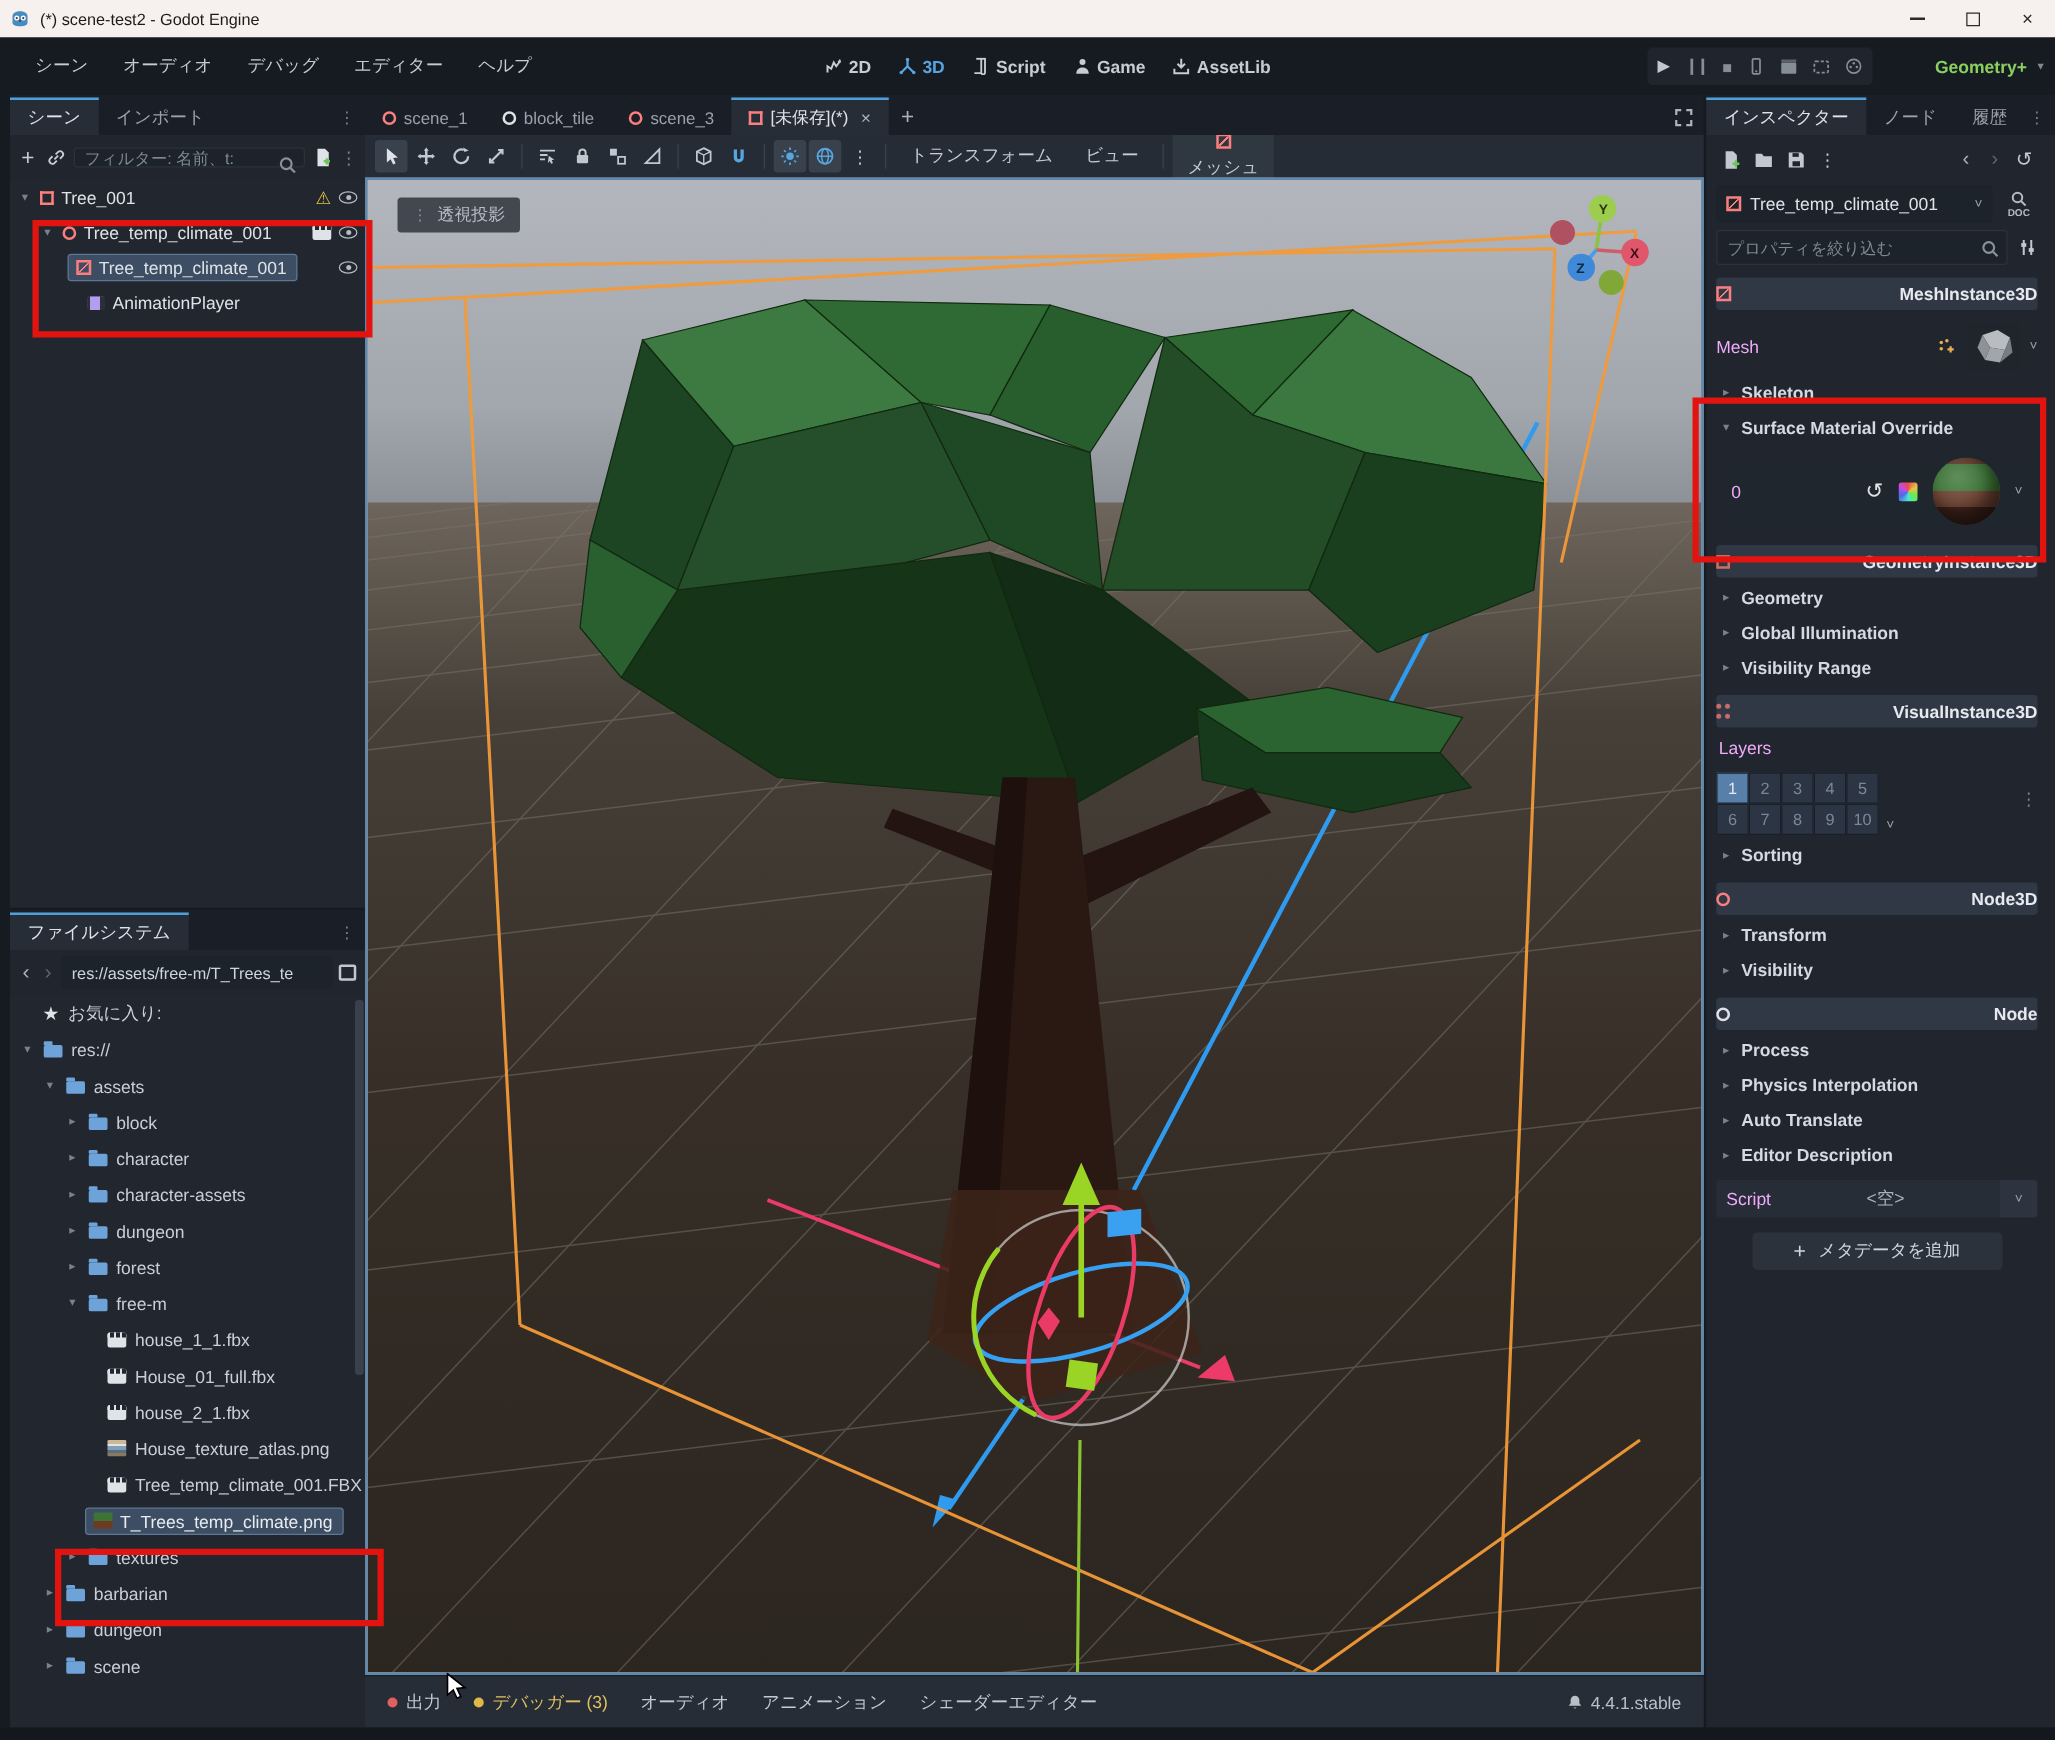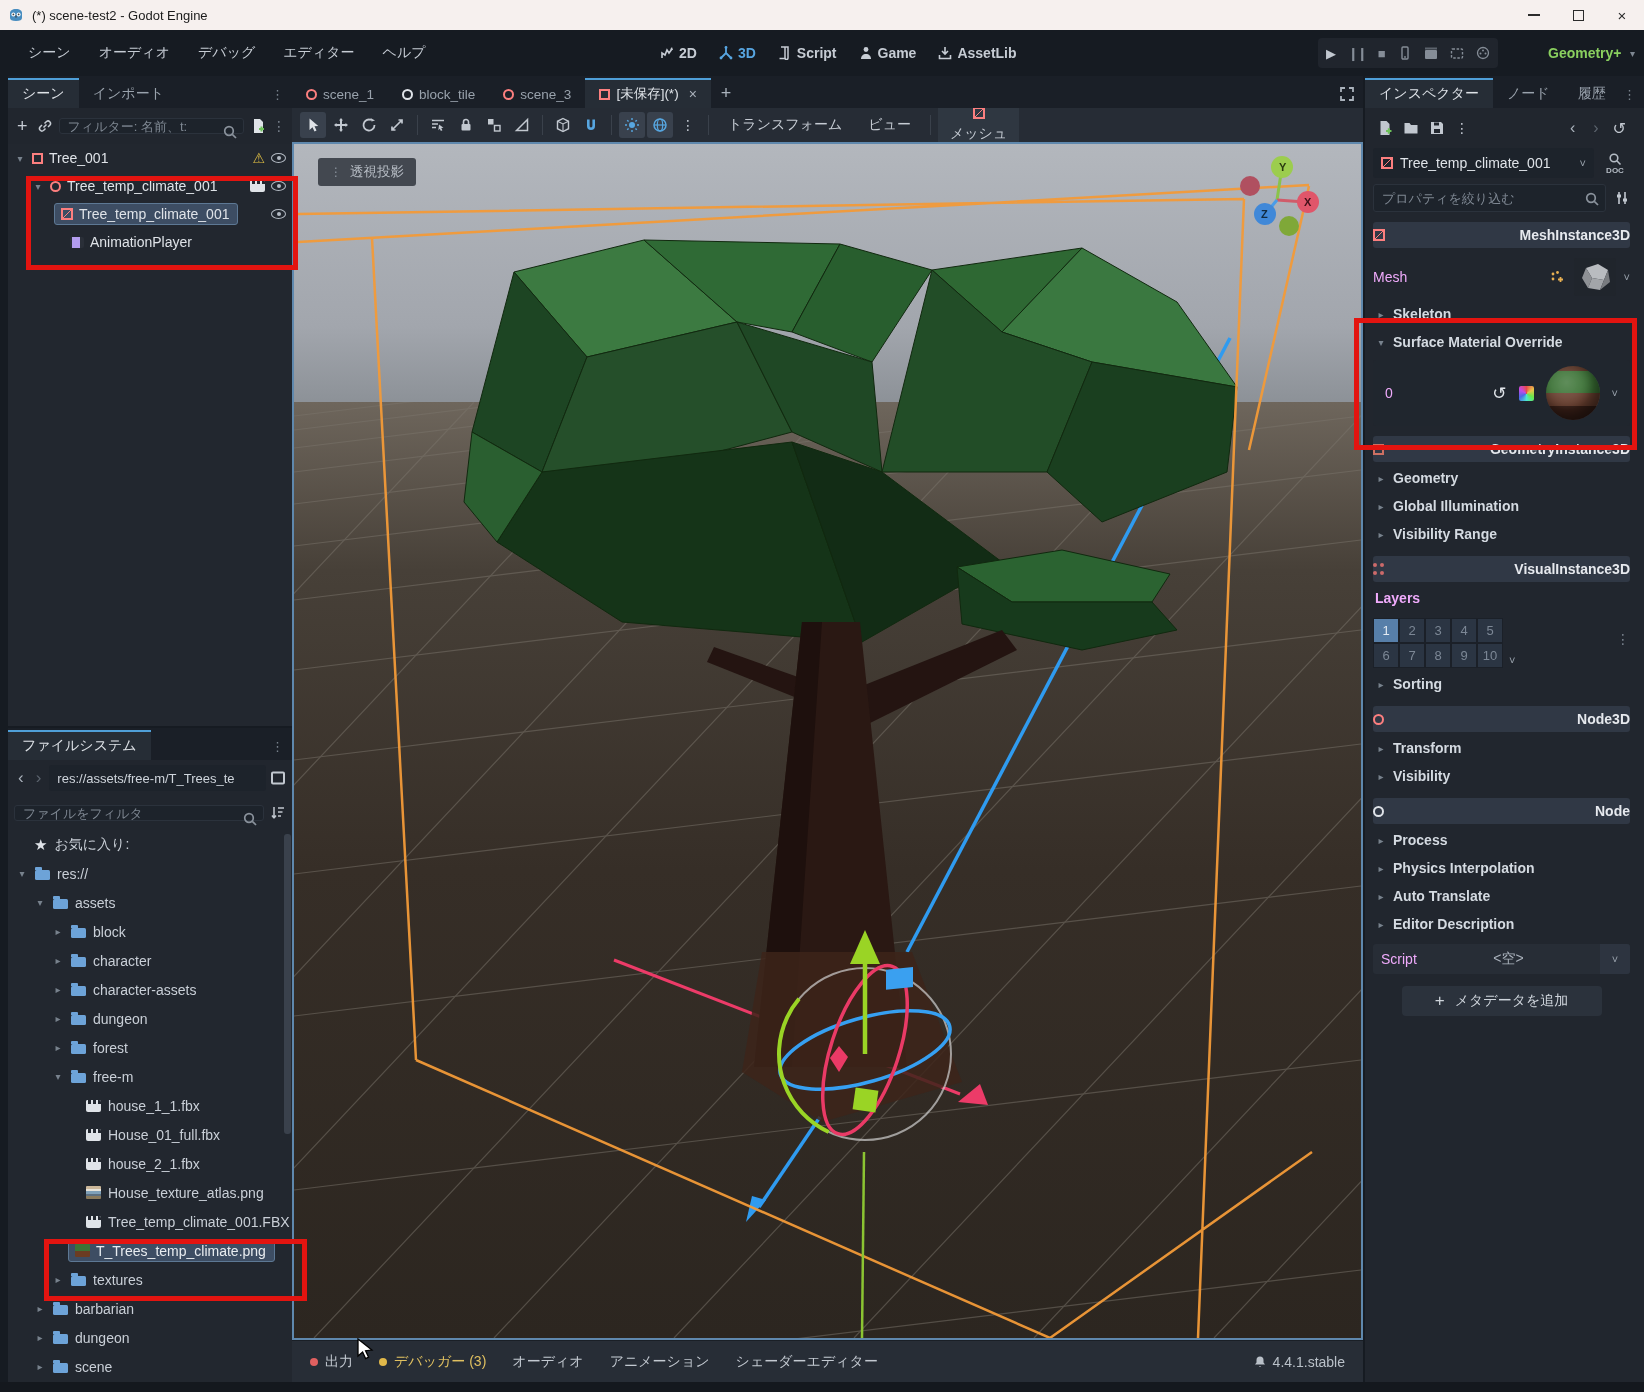--- a/index.html
+++ b/index.html
@@ -332,32 +332,20 @@
     <span class="dock-menu-dots">⋮</span>
   </div>
   <div class="fs-nav">
     <span class="nav-arrow">‹</span>
     <span class="nav-arrow dim">›</span>
     <span class="path-field">res://assets/free-m/T_Trees_te</span>
     <svg class="i16" viewBox="0 0 16 16">
         <rect x="2" y="2.5" width="12" height="11" rx="1" fill="none" stroke="#c2c8d0" stroke-width="2"></rect>
       </svg>
   </div>
-  <div class="fs-filter">
-    <span class="mini-input">
-      <input placeholder="ファイルをフィルタ" style="">
-      <svg class="i16 input-search" viewBox="0 0 16 16">
-          <circle cx="7" cy="7" r="4.3" fill="none" stroke="#8a929c" stroke-width="1.7"></circle>
-          <path d="M10.3 10.3L14 14" stroke="#8a929c" stroke-width="1.7"></path>
-        </svg>
-    </span>
-    <svg class="i16" viewBox="0 0 16 16">
-        <path d="M4 2v11M4 13l-2-2.5M4 13l2-2.5M8 3h6M8 7h4.5M8 11h3" stroke="#c2c8d0" stroke-width="1.5" fill="none"></path>
-      </svg>
-  </div>
   <div class="fs-tree">
     <div class="frow" style="padding-left:26px">
       <span class="star">★</span>
       <span>お気に入り:</span>
       </div>
     <div class="frow" style="padding-left:8px">
       <span class="chev">▾</span>
       <span class="folder"></span>
       <span>res://</span>
       </div>
@@ -797,21 +785,21 @@
     <div class="cat-header">
       <span class="dots4">
           <i></i>
           <i></i>
           <i></i>
           <i></i>
         </span>
       <span>VisualInstance3D</span>
       </div>
 
-    <div class="fold-row prop-gold" style="font-weight:bold">
+    <div class="fold-row prop-gold" style="font-weight:normal">
       <span>Layers</span>
       </div>
     <div class="row">
       <div class="layers-grid">
         <span class="layer-cell on">1</span>
         <span class="layer-cell">2</span>
         <span class="layer-cell">3</span>
         <span class="layer-cell">4</span>
         <span class="layer-cell">5</span>
         <span class="layer-cell">6</span>

